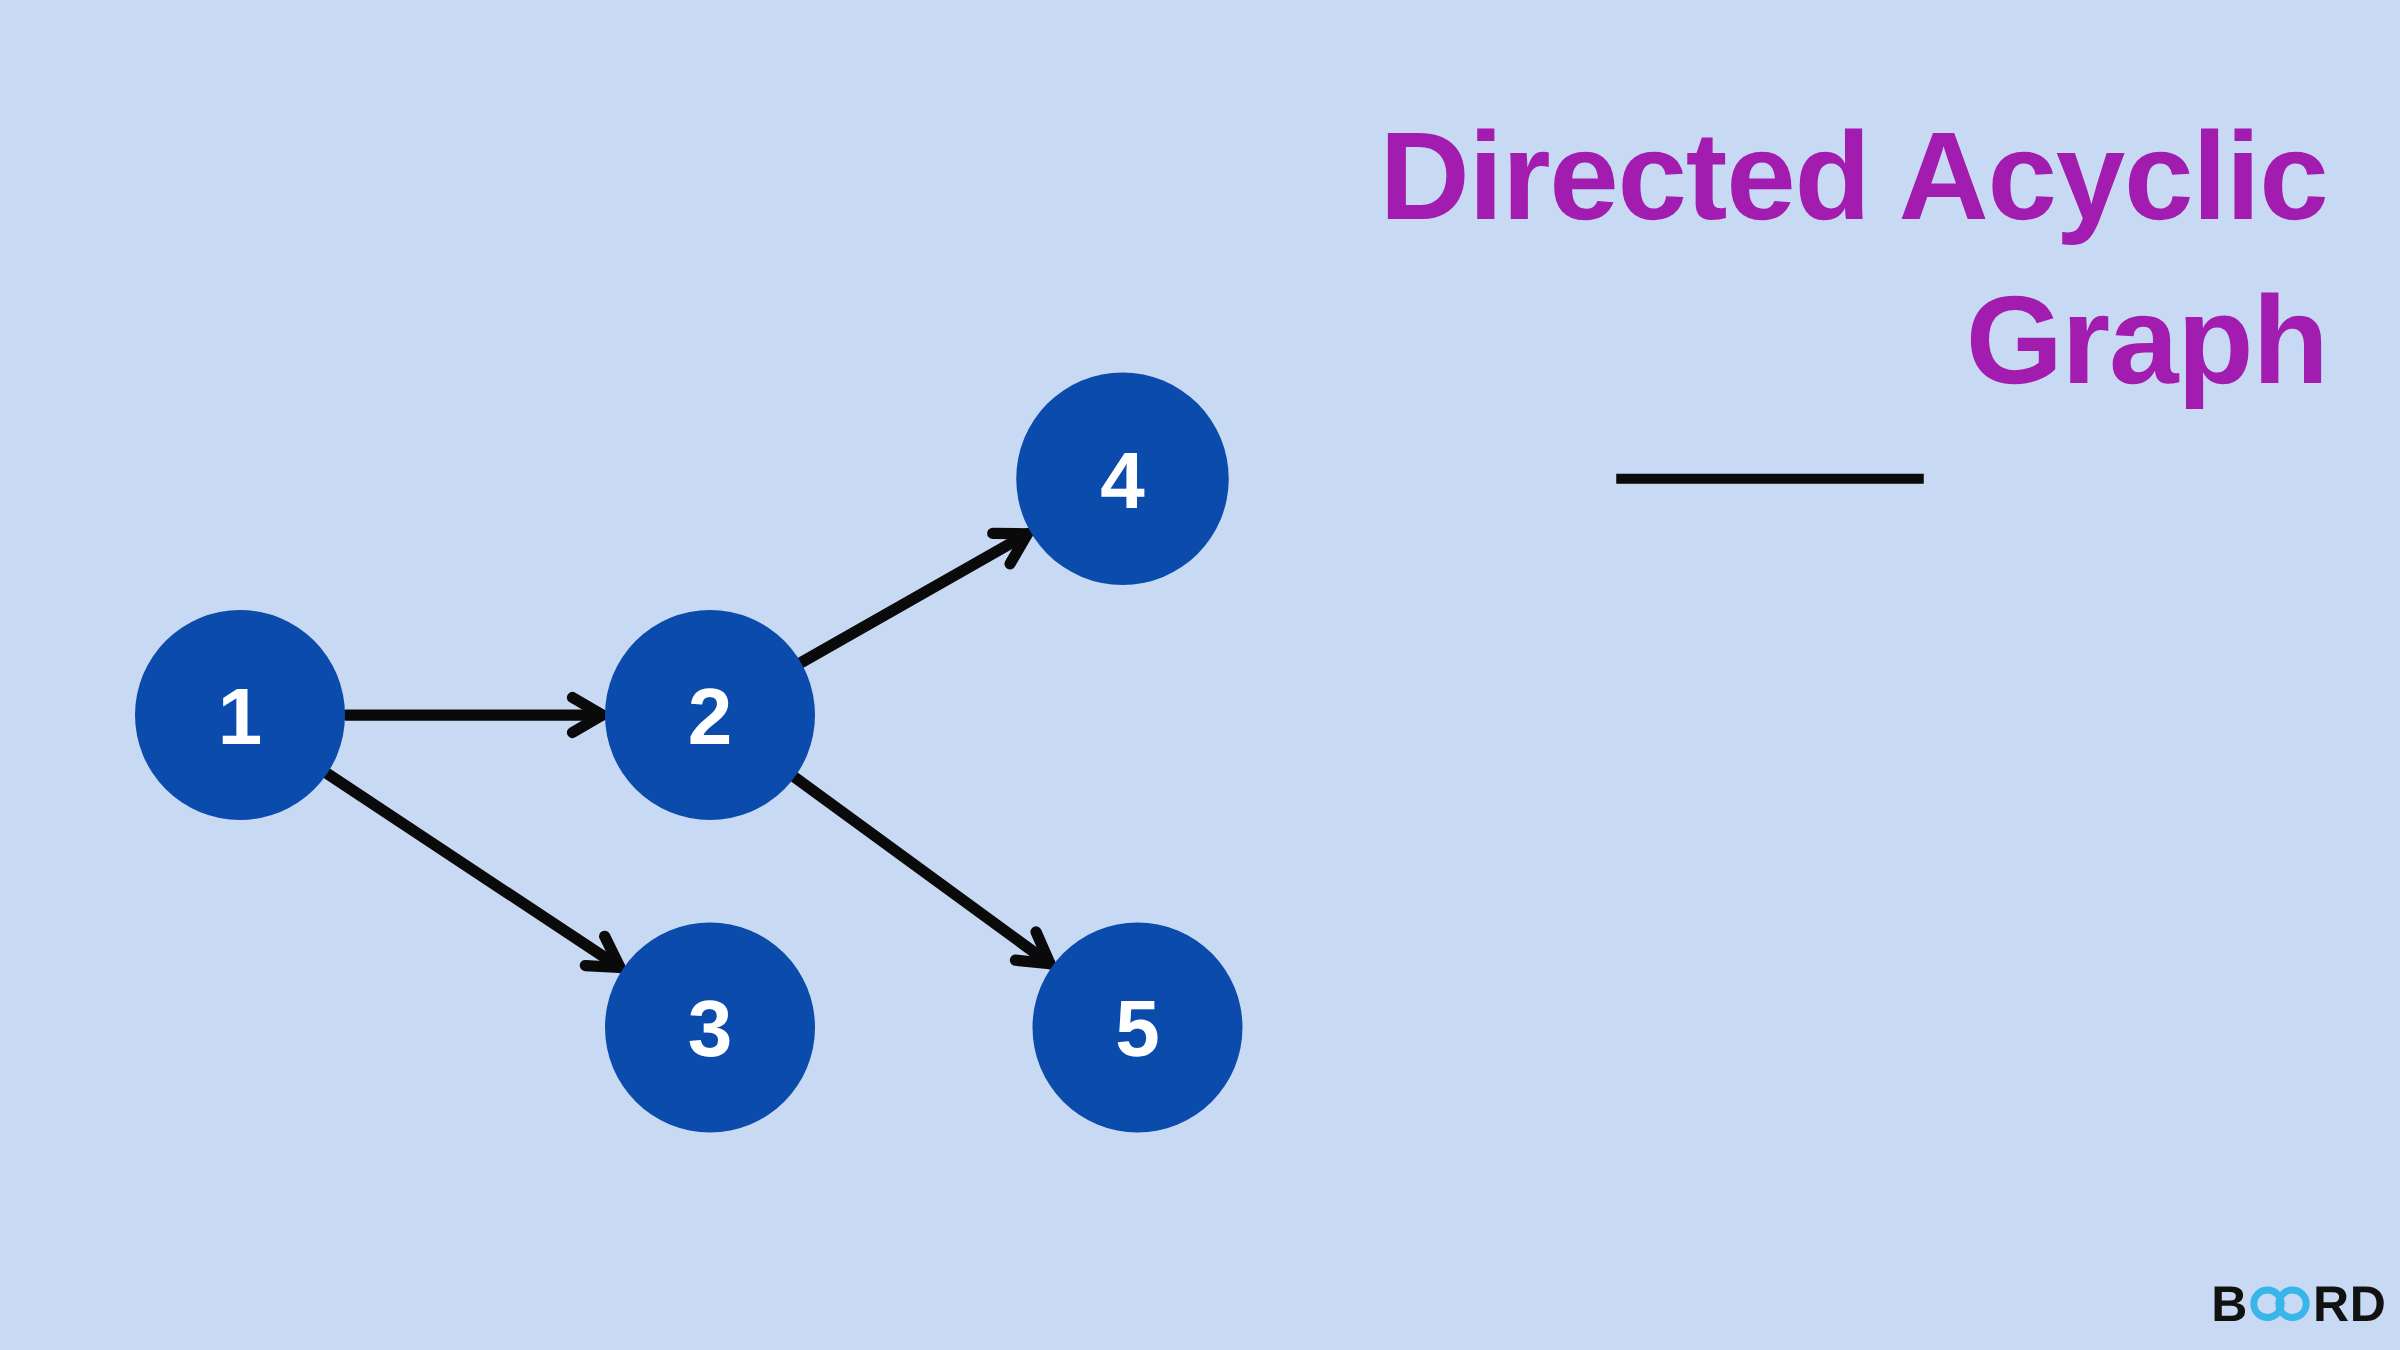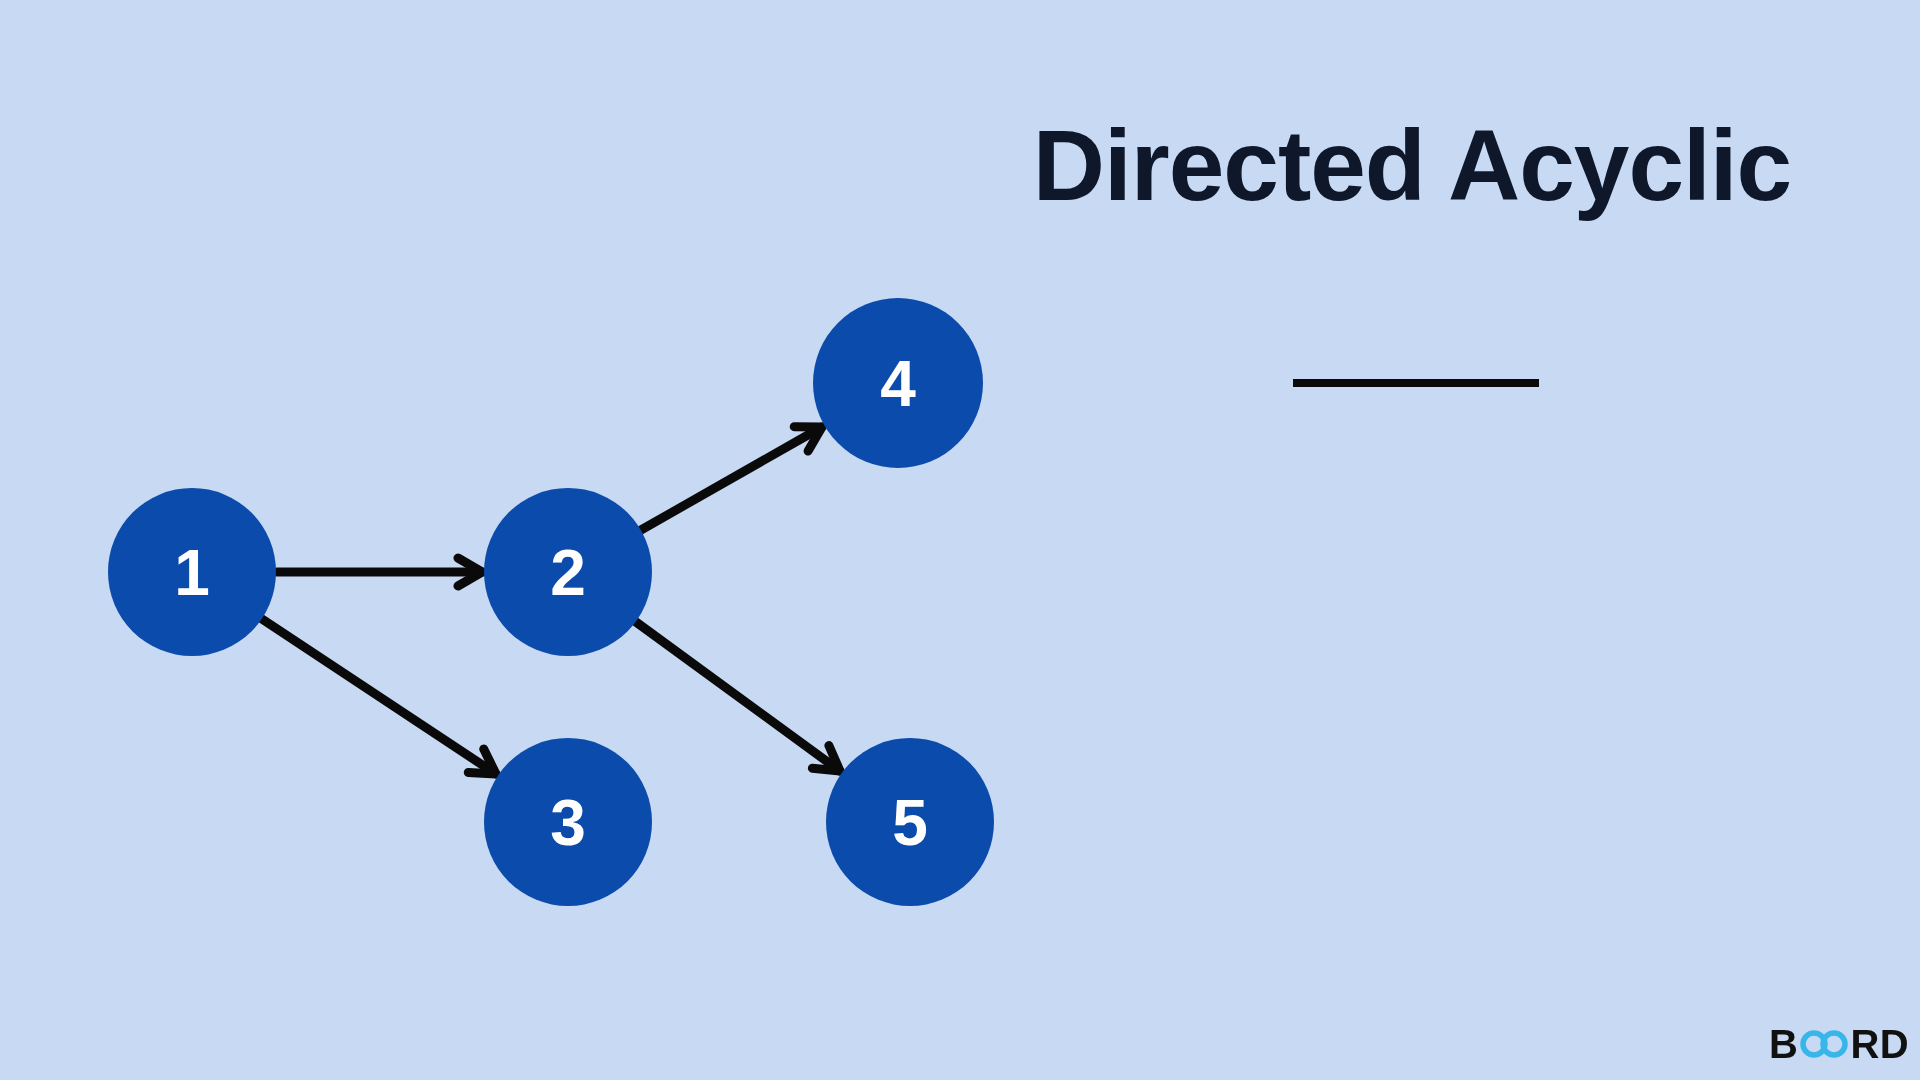--- a/index.html
+++ b/index.html
@@ -39,24 +39,24 @@
   }
   .edge {
     stroke: #0a0a0a;
     stroke-width: 9;
     stroke-linecap: round;
   }
   
   .title-block {
     position: absolute;
     left: 962px;
-    top: 100px;
+    top: 76px;
     width: 900px;
-    text-align: center;
-    color: #0f172a;
+    text-align: right;
+    color: #a21caf;
   }
   .title-line {
     font-size: 100px;
     font-weight: 700;
     letter-spacing: -1px;
     line-height: 131px;
     white-space: nowrap;
   }
   .title-underline {
     position: absolute;
@@ -119,20 +119,21 @@
       <text class="node-label" x="898" y="406">4</text>
     </g>
     <g>
       <circle class="node-circle" cx="910" cy="822" r="84"></circle>
       <text class="node-label" x="910" y="845">5</text>
     </g>
   </svg>
 
   <div class="title-block">
     <div class="title-line">Directed Acyclic</div>
+    <div class="title-line">Graph</div>
   </div>
   <div class="title-underline"></div>
 
   <div class="logo">
     <span>B</span>
     <span class="infinity">
       <svg width="48" height="32" viewBox="0 0 48 32">
         <circle cx="14" cy="16" r="11" fill="none" stroke="#38b6ea" stroke-width="5.5"></circle>
         <circle cx="34" cy="16" r="11" fill="none" stroke="#38b6ea" stroke-width="5.5"></circle>
       </svg>

